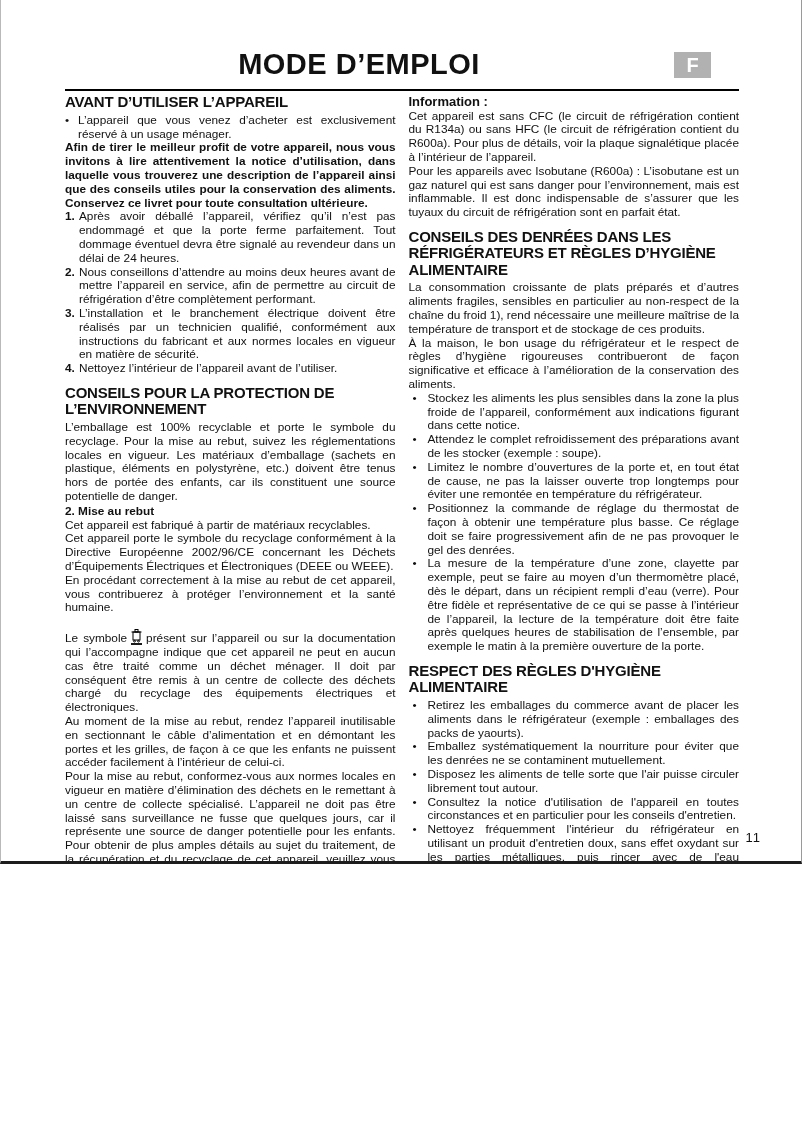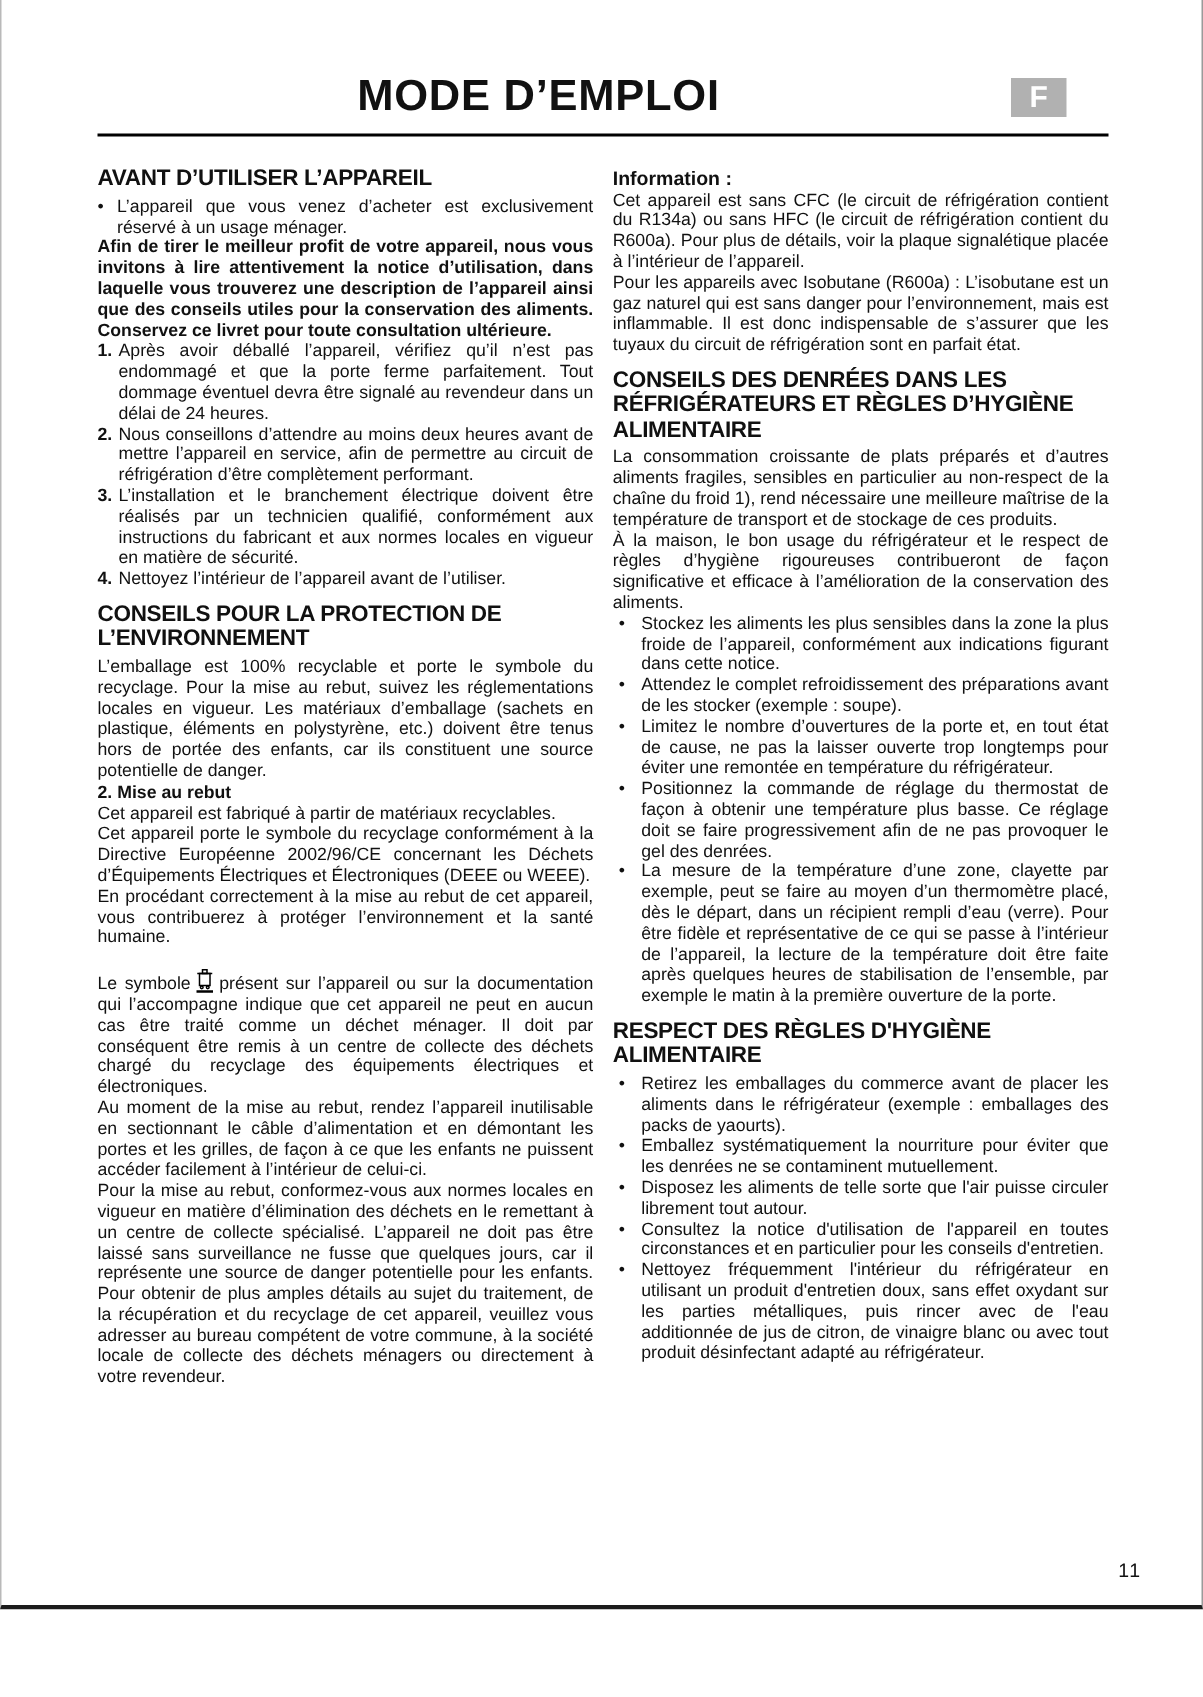--- a/index.html
+++ b/index.html
@@ -1,20 +1,20 @@
 <!DOCTYPE html>
 <html><head>
 <meta charset="utf-8">
 <style>
   * { box-sizing: border-box; }
   html, body { margin: 0; padding: 0; background: #ffffff; }
   .page {
     position: relative;
     width: 802px;
-    height: 1073px;
+    height: 864px;
     background: #ffffff;
     color: #111111;
     font-family: "Liberation Sans", "DejaVu Sans", sans-serif;
     overflow: hidden;
     border-left: 1px solid #b9b9b9;
     border-right: 1px solid #9a9a9a;
     border-bottom: 3px solid #1c1c1c;
   }
   .content { padding: 48px 62px 0 64px; }
 
@@ -39,21 +39,21 @@
     color: #ffffff;
     font-size: 20px;
     font-weight: 700;
     display: flex;
     align-items: center;
     justify-content: center;
   }
   .rule { border-top: 2px solid #000000; margin-top: 8px; }
 
   
-  .columns { display: flex; gap: 13px; padding-top: 18px; }
+  .columns { display: flex; gap: 13px; padding-top: 1px; }
   .col {
     flex: 1 1 0;
     min-width: 0;
     font-size: 11.8px;
     line-height: 1.17;
     text-align: justify;
   }
   h2.section {
     font-size: 15px;
     line-height: 1.1;

